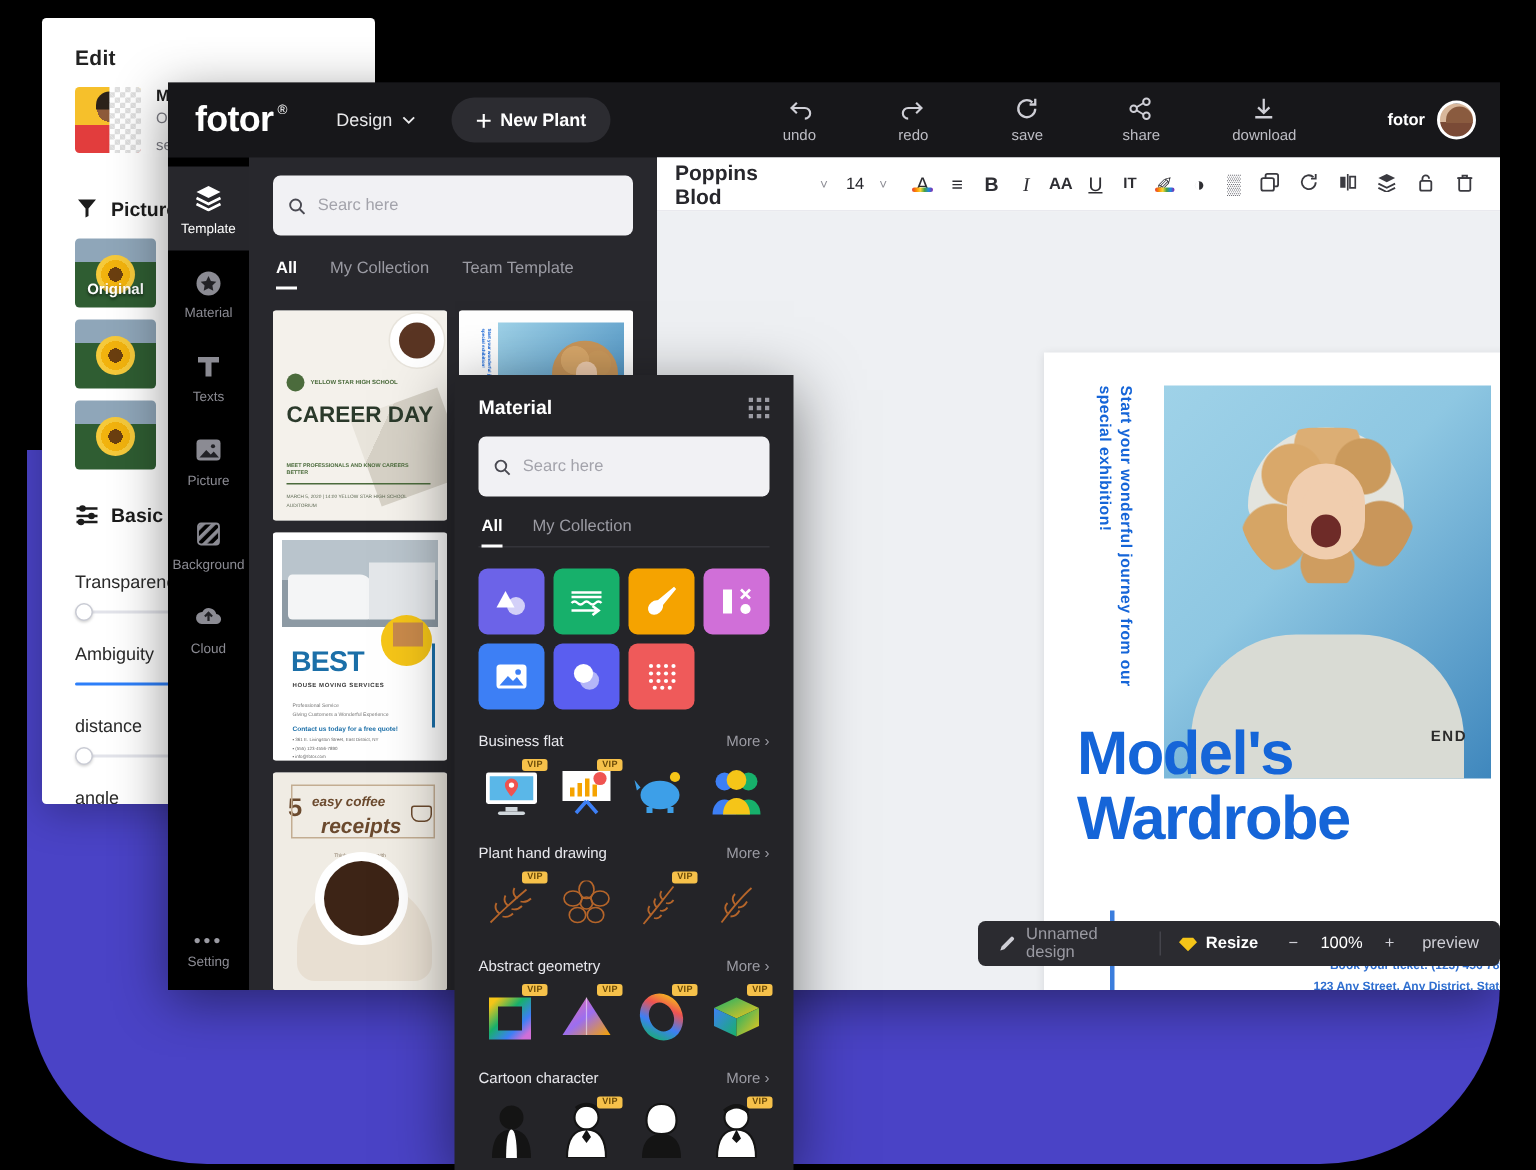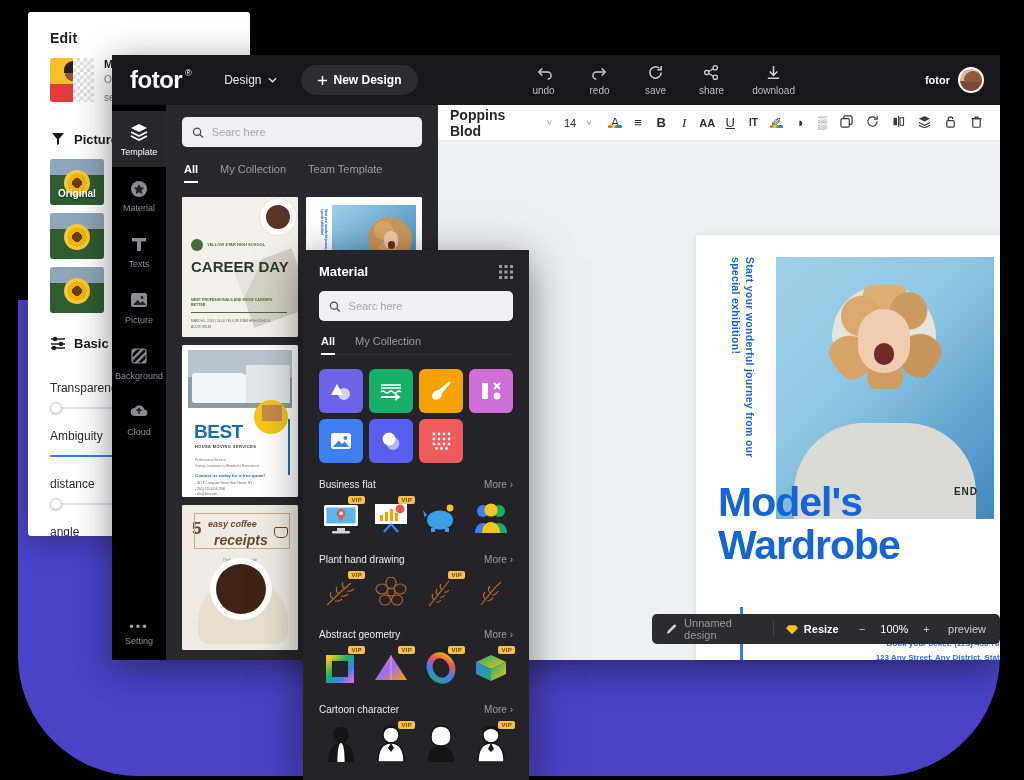--- a/index.html
+++ b/index.html
@@ -78,41 +78,41 @@
     background: #1d1d20;
     box-shadow: 0 8px 34px rgba(0,0,0,.45);
     overflow: hidden;
   }
   .topbar { height: 50px; background: #17171a; display:flex; align-items:center; position:relative; }
   .logo { color:#fff; font-size:24px; font-weight:bold; letter-spacing:-.5px; margin-left: 18px; position:relative;}
   .logo sup{ font-size:9px; position:absolute; top:2px; right:-9px; font-weight:normal;}
   .design-btn { display:flex; align-items:center; gap:6px; color:#e8e8ea; font-size:12px; margin-left: 42px; cursor:pointer;}
   .newdesign { display:flex; align-items:center; gap:6px; background:#2c2c31; color:#fff; font-size:12px; font-weight:bold;
                padding: 8px 16px; border-radius: 18px; margin-left: 24px; cursor:pointer;}
-  .tb-actions { display:flex; gap:12px; margin-left: 104px; }
+  .tb-actions { display:flex; gap:32px; margin-left: 104px; }
   .tb-act { width:44px; text-align:center; color:#bdbdc4; font-size:10px; cursor:pointer;}
   .tb-act .g { display:block; height:18px; margin-bottom:3px; }
   .tb-act .g svg { vertical-align: top; }
   .user { position:absolute; right:16px; top:12px; display:flex; align-items:center; gap:8px; color:#fff; font-size:11px; font-weight:bold;}
   .avatar { width:26px; height:26px; border-radius:50%; overflow:hidden; border:2px solid #fff;
             background: linear-gradient(180deg,#d8b79b 0 55%, #7a4a36 55% 100%); position:relative;}
   .avatar::after{content:"";position:absolute;left:4px;top:2px;width:18px;height:11px;background:#8a5b3f;border-radius:9px 9px 0 0;}
 
   
   .rail { position:absolute; left:0; top:50px; width:54px; height:555px; background:#000000; padding-top: 6px;}
   .rail-item { padding: 12px 0 10px; text-align:center; color:#8b8b93; font-size:9px; cursor:pointer;}
   .rail-item.active { color:#fff; background:#27272c; }
   .rail-item .ic { display:block; height:20px; margin-bottom:4px; }
   .rail-setting { position:absolute; left:0; bottom:14px; width:54px; text-align:center; color:#8b8b93; font-size:9px; cursor:pointer;}
   .rail-setting .dots { letter-spacing:2px; font-size:13px; display:block; margin-bottom:2px; color:#9a9aa2;}
 
   
   .tpl { position:absolute; left:54px; top:50px; width:272px; height:555px; background:#28282d; padding: 12px 16px;}
   .tpl h3 { color:#fff; font-size:13px; font-weight:bold; margin: 6px 0 12px 2px;}
-  .search { display:flex; align-items:center; gap:8px; background:#f1f1f4; border-radius:5px; height:30px; padding:0 10px;}
+  .search { display:flex; align-items:center; gap:8px; background:#f1f1f4; border-radius:5px; height:40px; padding:0 10px;}
   .search input { border:0; outline:0; background:transparent; font-size:11px; color:#3a3a3a; width:100%; font-family:inherit;}
   .search input::placeholder{color:#a3a3ab;}
   .tpl-tabs { display:flex; gap:22px; margin: 16px 0 0 2px; font-size:11px; color:#9b9ba3;}
   .tpl-tabs .t { padding-bottom:6px; cursor:pointer;}
   .tpl-tabs .t.on { color:#fff; font-weight:bold; border-bottom:2px solid #fff;}
   .tpl-grid { display:grid; grid-template-columns: 1fr 1fr; gap: 8px; margin-top: 14px;}
   .card { background:#fff; border-radius:2px; overflow:hidden; position:relative;}
 
   
   .canvas { position:absolute; left:326px; top:50px; width:562px; height:555px; background:#eef0f3;}
@@ -276,21 +276,21 @@
       <div class="design-btn">
         <span>Design</span>
         <svg width="9" height="6" viewBox="0 0 10 6">
             <path d="M1 1l4 4 4-4" stroke="#e8e8ea" stroke-width="1.4" fill="none"></path>
           </svg>
       </div>
       <div class="newdesign">
         <svg width="11" height="11" viewBox="0 0 12 12">
             <path d="M6 1v10M1 6h10" stroke="#fff" stroke-width="1.6"></path>
           </svg>
-        <span>New Design</span>
+        <span>New Plant</span>
       </div>
 
       <div class="tb-actions">
         <div class="tb-act">
           <span class="g"><svg width="18" height="16" viewBox="0 0 20 18">
                 <path d="M5 9H14a4 4 0 010 8" stroke="#cfcfd6" stroke-width="1.6" fill="none"></path>
                 <path d="M8 5L4 9l4 4" stroke="#cfcfd6" stroke-width="1.6" fill="none"></path>
               </svg></span>
           <span>undo</span>
         </div>

